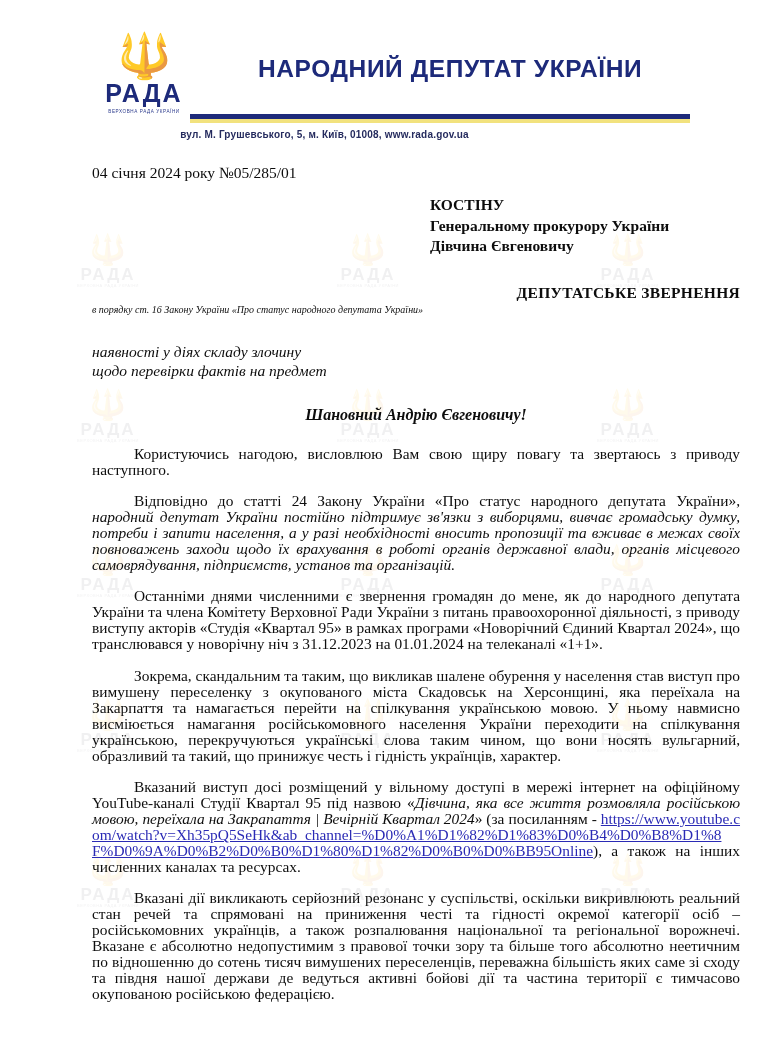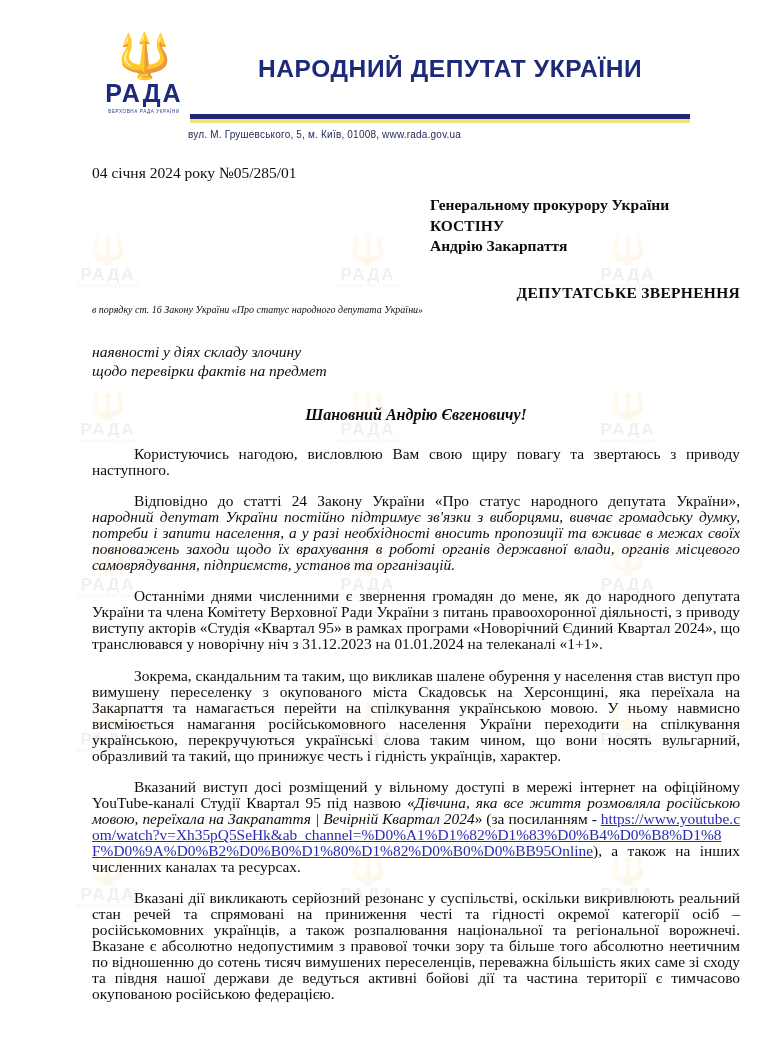--- a/index.html
+++ b/index.html
@@ -124,20 +124,21 @@
   #address-line {
     position: absolute;
     left: 0;
     top: 129px;
     width: 649px;
     text-align: center;
     font-family: "Liberation Sans", sans-serif;
     font-size: 10px;
     letter-spacing: 0.2px;
     color: #252b5e;
+    font-weight: bold;
   }
 
   
   #doc-body {
     position: absolute;
     left: 92px;
     top: 163px;
     width: 648px;
   }
 
@@ -296,23 +297,23 @@
     <div id="rule-yellow"></div>
 
     <div id="address-line">вул. М. Грушевського, 5, м. Київ, 01008,  www.rada.gov.ua</div>
   </div>
 
   <div id="doc-body">
 
     <div id="meta-date">04 січня 2024 року №05/285/01</div>
 
     <div id="addressee">
+      <div>КОСТІНУ</div>
       <div>Генеральному прокурору України</div>
-      <div>КОСТІНУ</div>
-      <div>Андрію Закарпаття</div>
+      <div>Дівчина Євгеновичу</div>
     </div>
 
     <div id="doc-title">ДЕПУТАТСЬКЕ ЗВЕРНЕННЯ</div>
     <div id="doc-subtitle">в порядку ст. 16 Закону України «Про статус народного депутата України»</div>
 
     <div id="subject">
       <div>наявності у діях складу злочину</div>
       <div>щодо перевірки фактів на предмет</div>
     </div>
 

